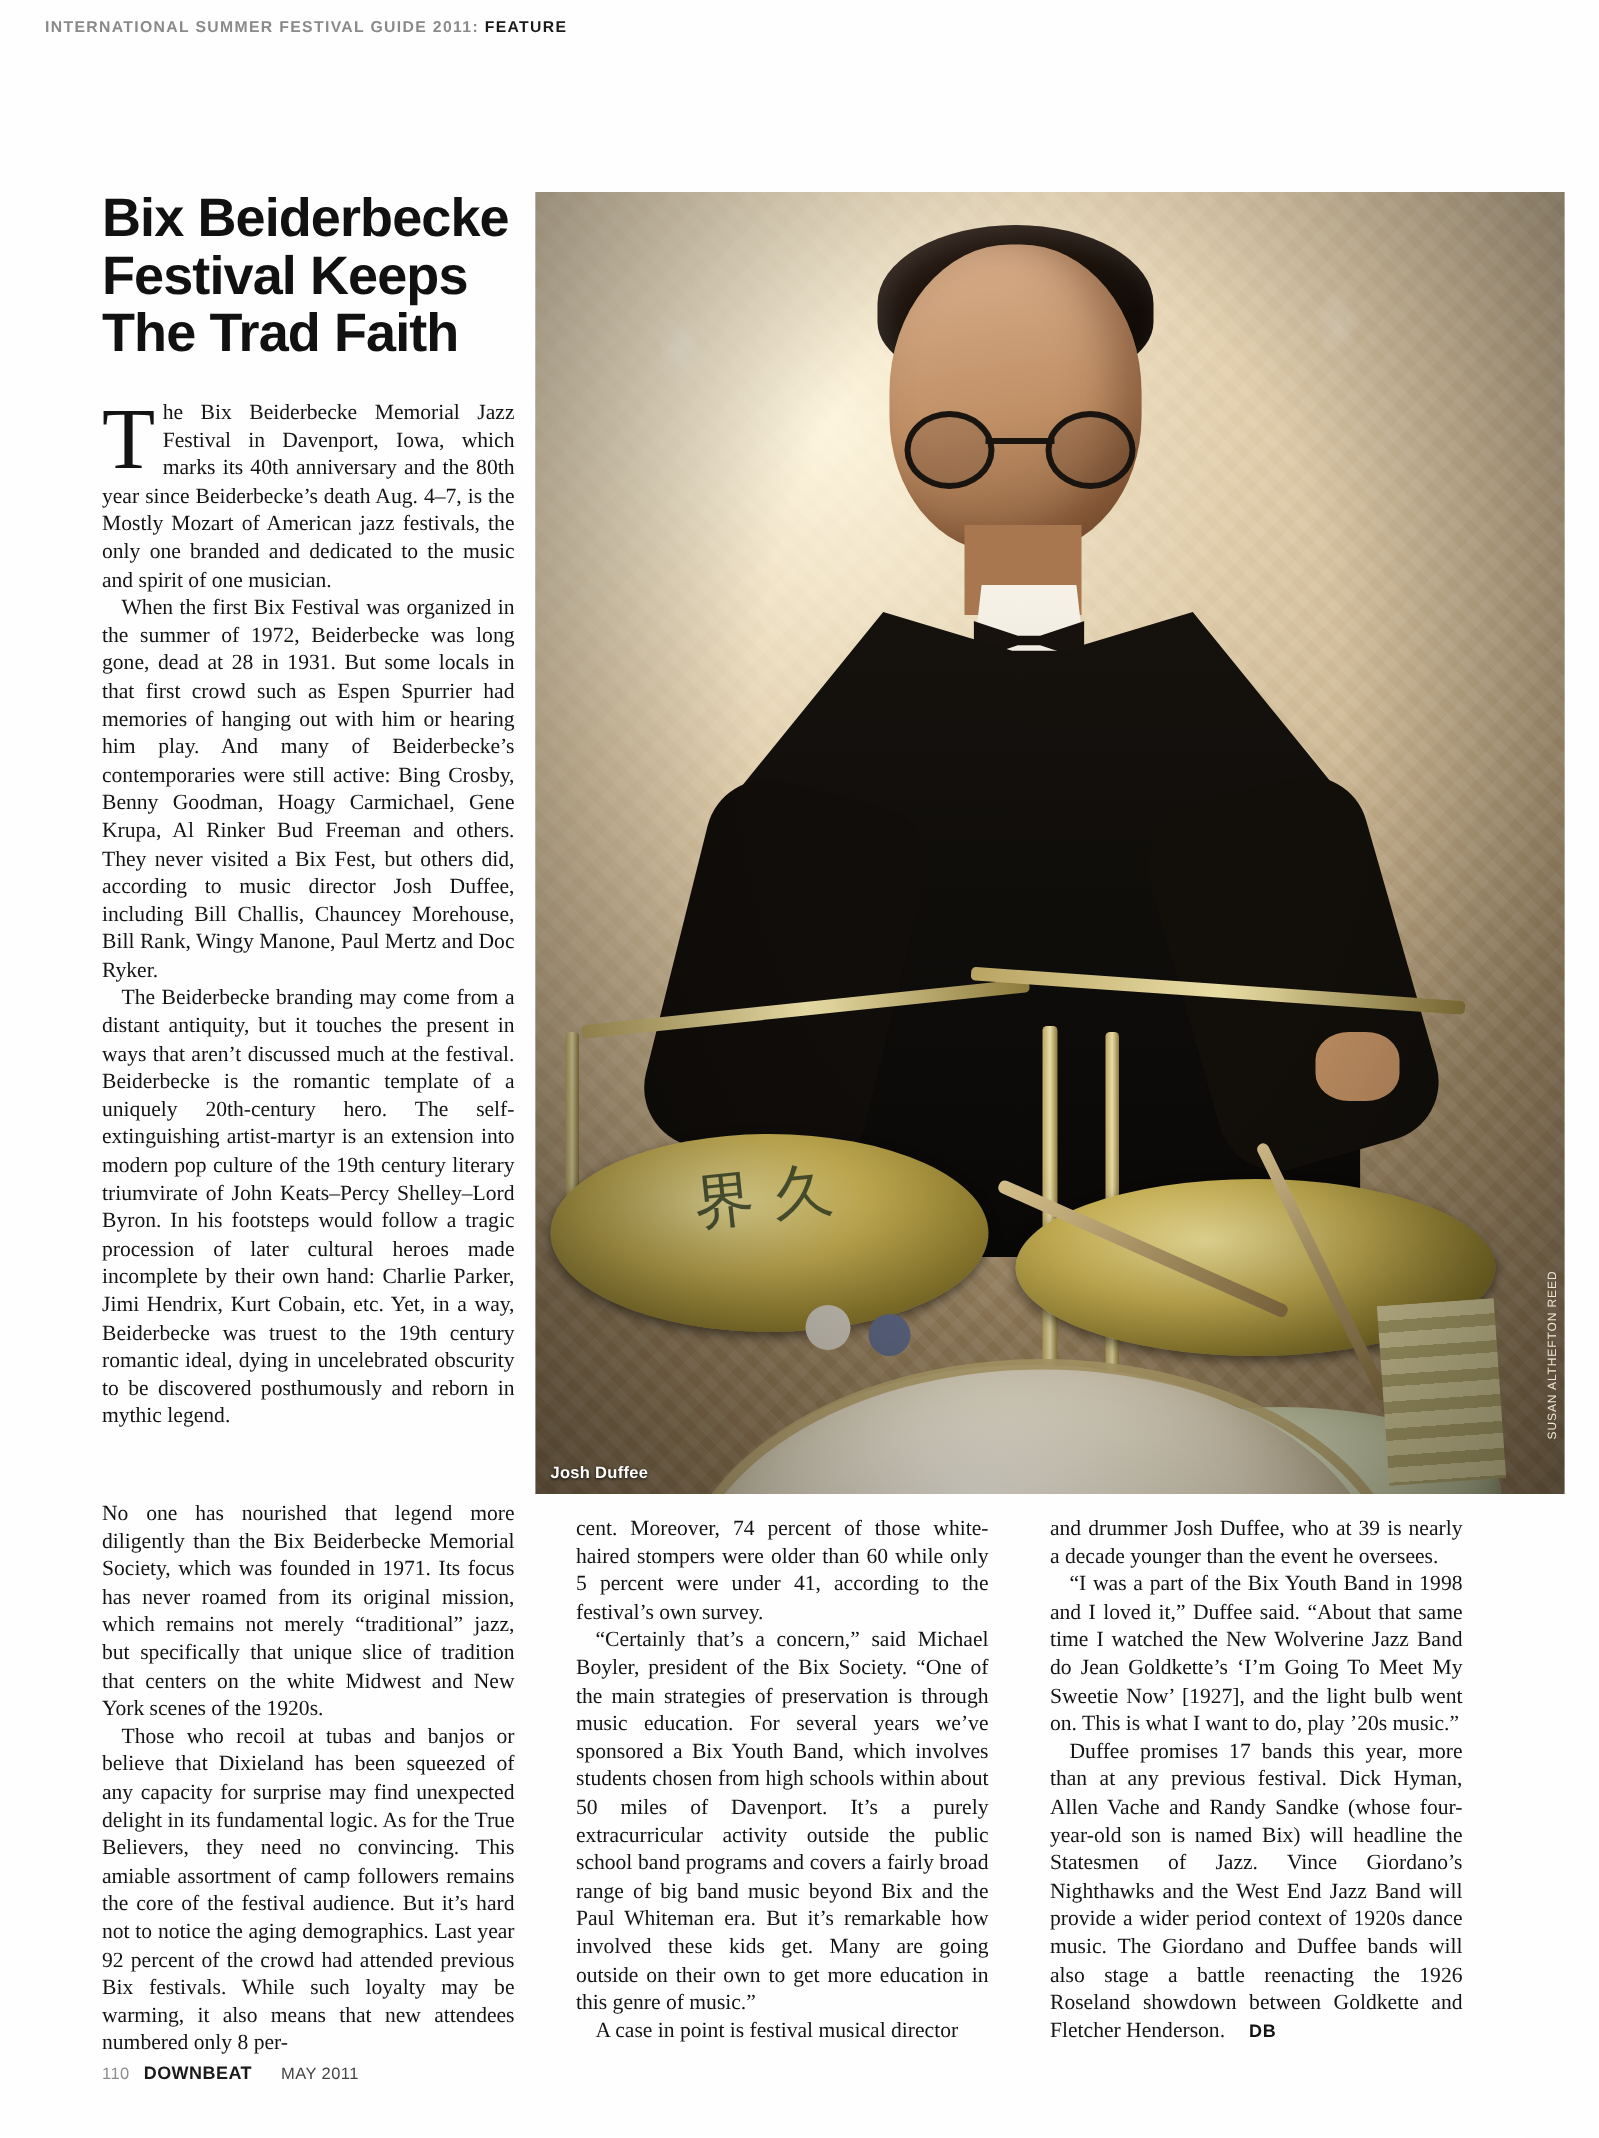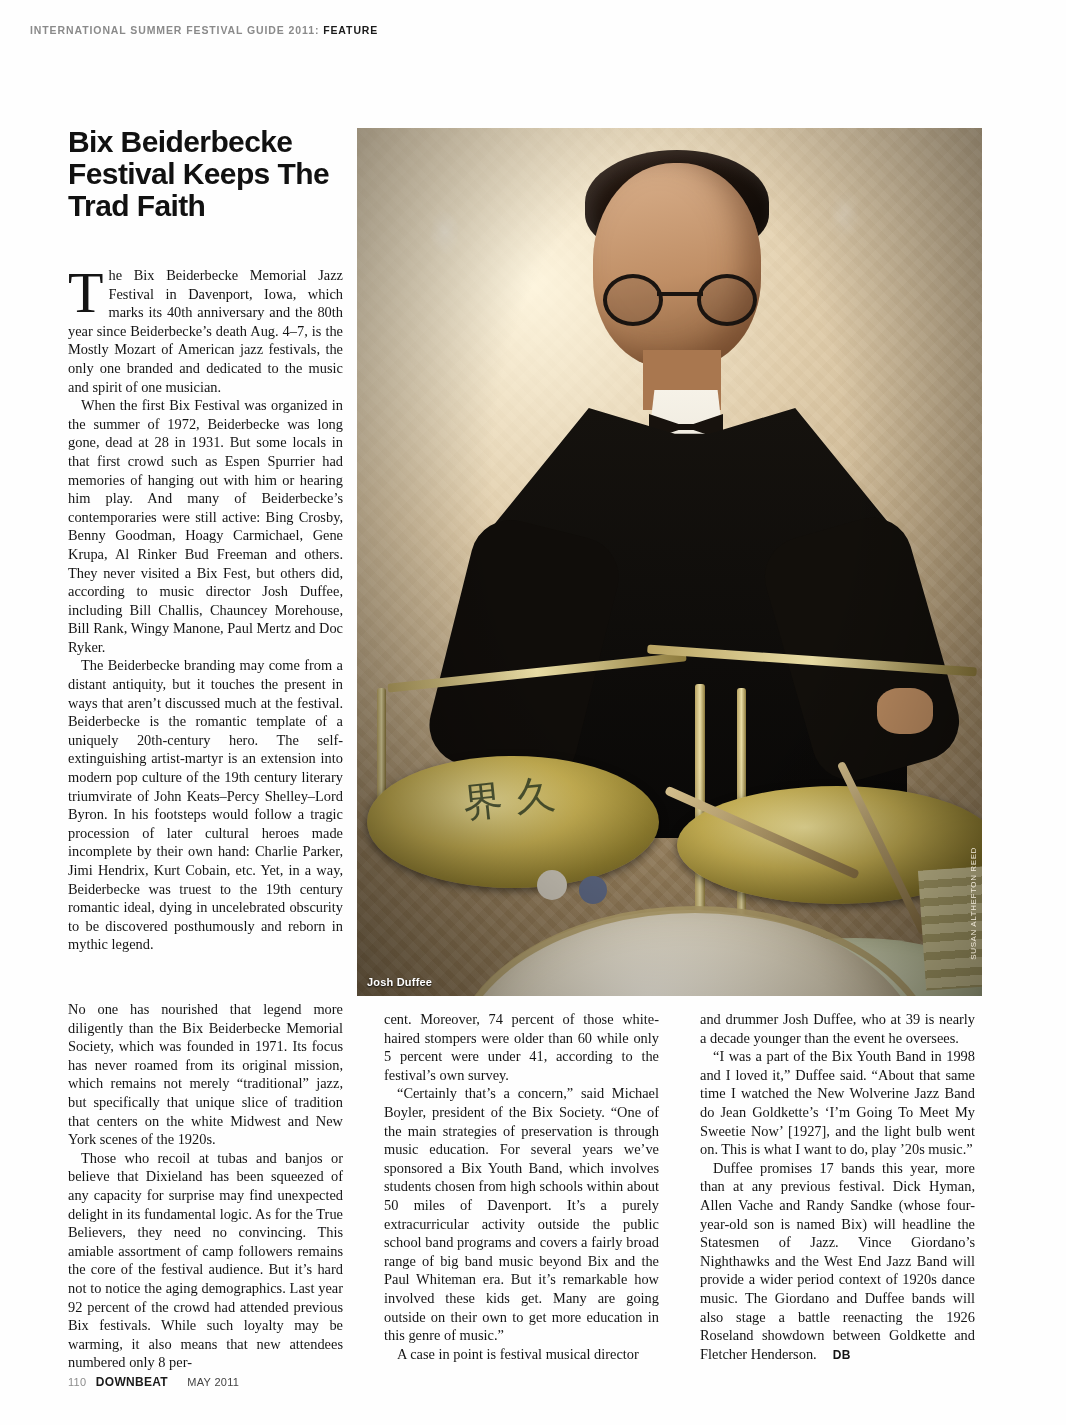--- a/index.html
+++ b/index.html
@@ -19,62 +19,62 @@
   .page {
     position: absolute;
     inset: 0;
     background: #fefefe;
   }
 
   
   .running-head {
     position: absolute;
     left: 30px;
-    top: 24px;
+    top: 12px;
     font-family: "Liberation Sans", sans-serif;
     font-size: 10.5px;
     font-weight: bold;
     letter-spacing: 0.9px;
     color: #8a8a8a;
     text-transform: uppercase;
   }
   .running-head .rh-feature {
     color: #1a1a1a;
   }
 
   
   .headline {
     position: absolute;
     left: 68px;
     top: 126px;
     width: 280px;
     font-family: "Liberation Sans", sans-serif;
     font-weight: bold;
-    font-size: 30px;
+    font-size: 36px;
     line-height: 1.07;
     letter-spacing: -0.6px;
     color: #111;
   }
   .byline {
     position: absolute;
     left: 68px;
     top: 224px;
     width: 290px;
     font-family: "Liberation Sans", sans-serif;
     font-size: 19px;
     color: #666;
     letter-spacing: -0.2px;
   }
 
   
   .photo {
     position: absolute;
     left: 357px;
     top: 128px;
-    width: 625px;
+    width: 686px;
     height: 868px;
     overflow: hidden;
     background: #737373;
   }
   .wallpaper {
     position: absolute;
     inset: 0;
     background:
       radial-gradient(circle at 28% 18%, rgba(255,247,225,0.95) 0%, rgba(228,209,176,0.75) 32%, rgba(150,126,92,0.45) 70%),
       repeating-linear-gradient(45deg, rgba(255,255,255,0.10) 0 6px, rgba(120,95,60,0.08) 6px 12px),

